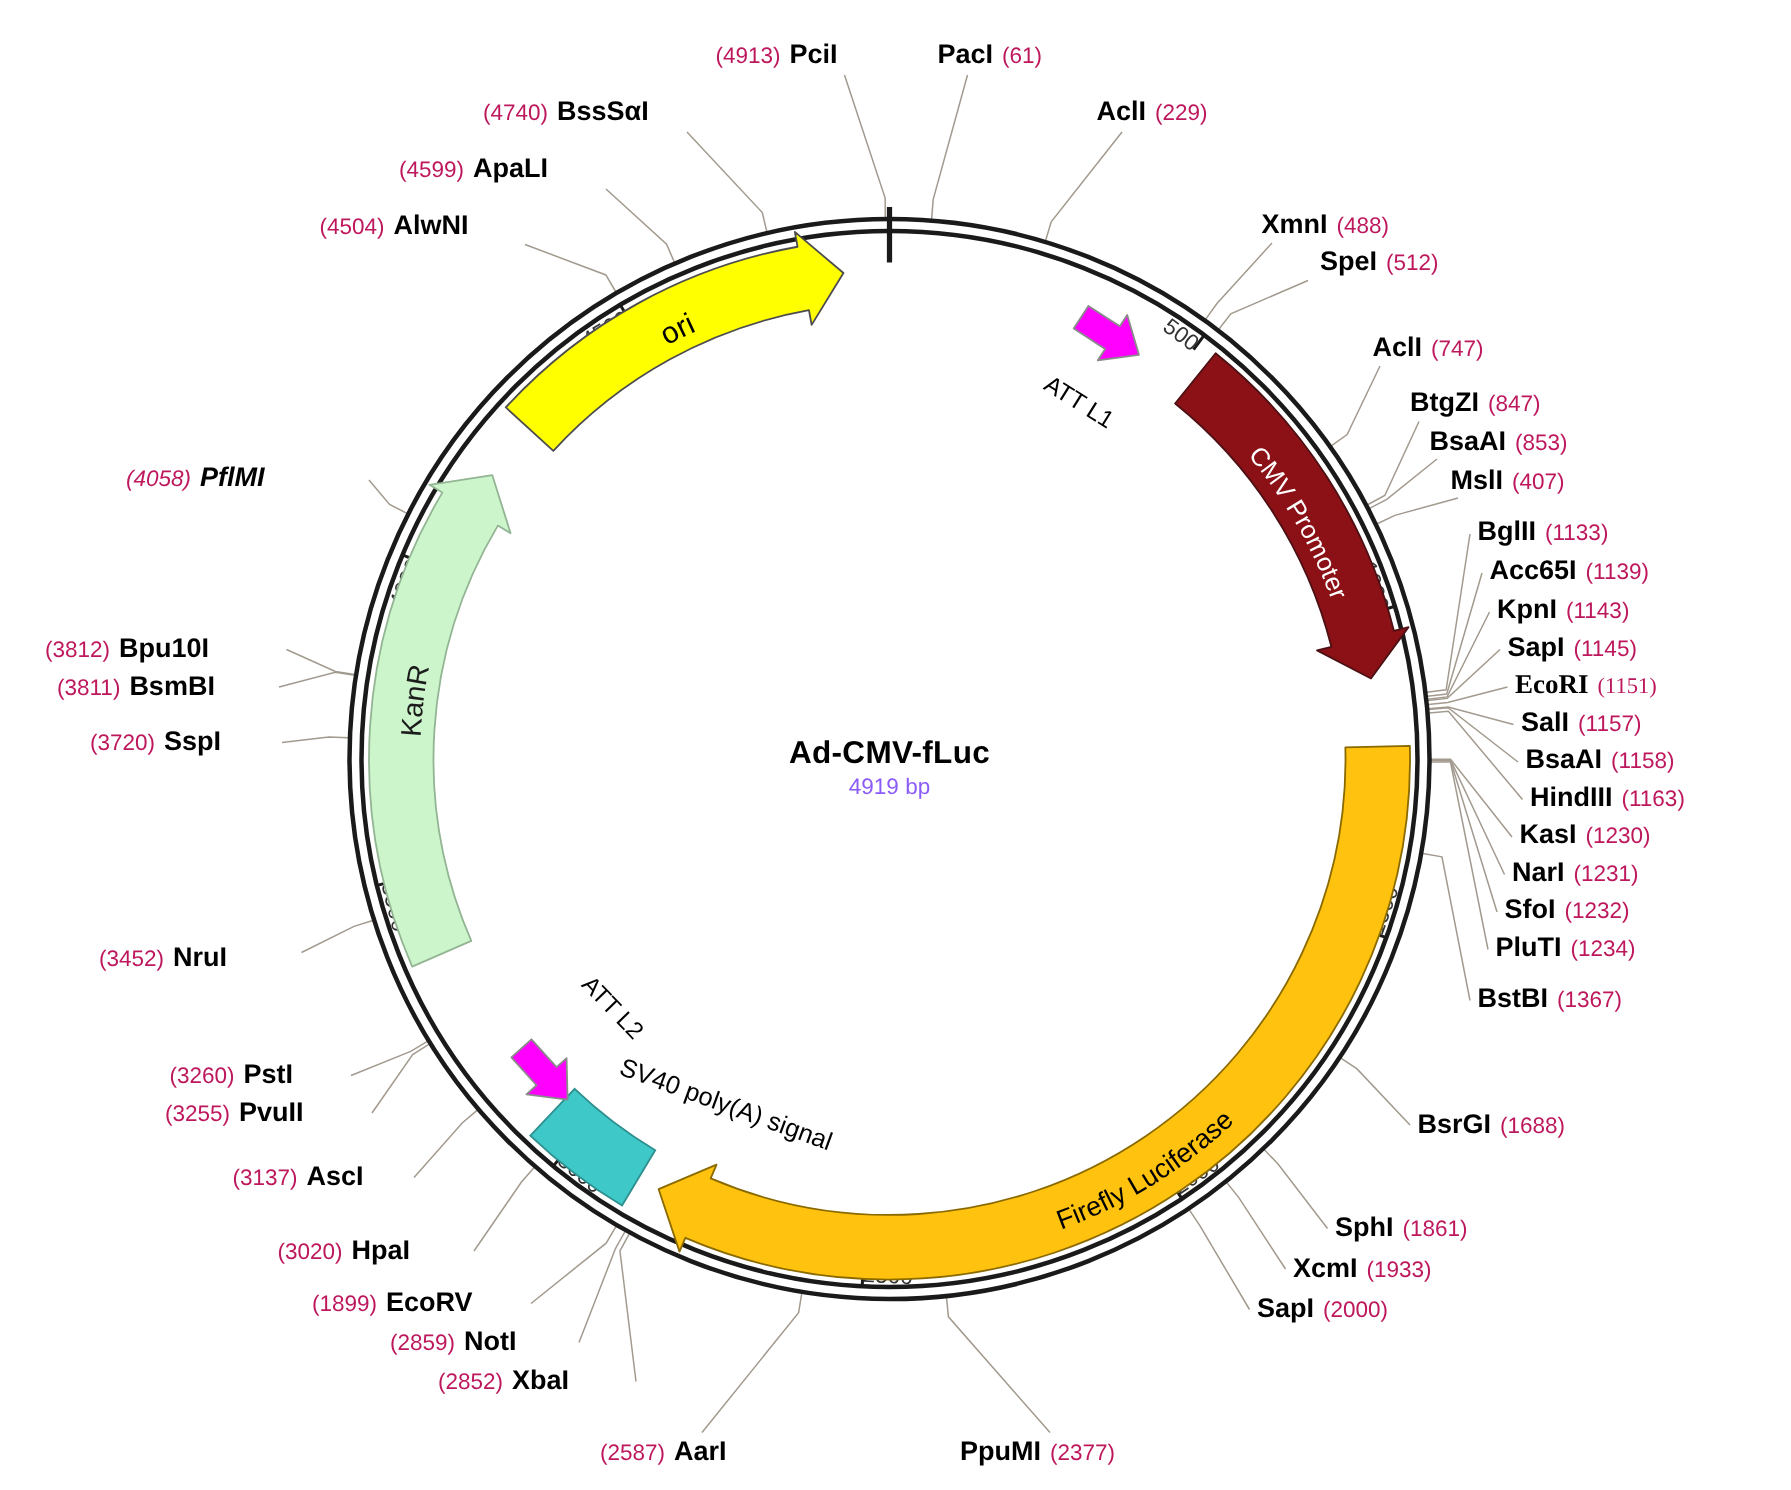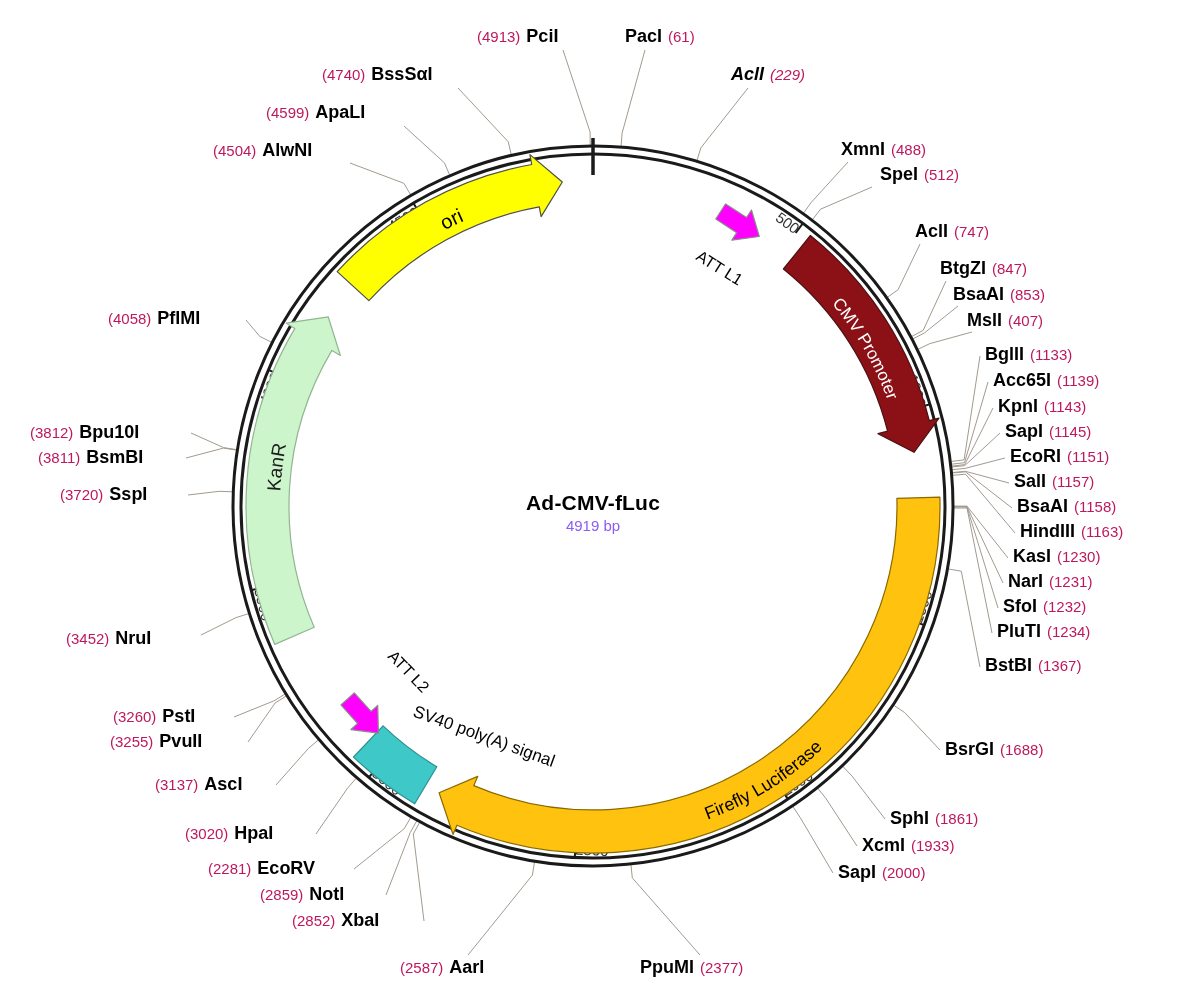--- a/index.html
+++ b/index.html
@@ -104,55 +104,55 @@
       <polygon points="-23,-9 2,-9 2,-18 23,0 2,18 2,9 -23,9" transform="translate(363,716) rotate(48)" fill="#FF00FF" stroke="#8a8a8a" stroke-width="1.2" stroke-linejoin="round"></polygon>
       <text transform="translate(387,657) rotate(46)" fill="#000000" font-size="16" font-family="&quot;Liberation Sans&quot;, sans-serif">ATT L2</text>
     </svg>
   <div class="center-label">
     <div class="ptitle">Ad-CMV-fLuc</div>
     <div class="psub">4919 bp</div>
   </div>
   <div id="site-labels">
       <div class="site" style="left: 477px; top: 26px;"><span class="pos before">(4913)</span><span>PciI</span></div>
       <div class="site" style="left: 625px; top: 26px;"><span>PacI</span><span class="pos after">(61)</span></div>
-      <div class="site" style="left: 731px; top: 64px; font-style: italic;"><span>AclI</span><span class="pos after">(229)</span></div>
+      <div class="site" style="left: 731px; top: 64px;"><span>AclI</span><span class="pos after">(229)</span></div>
       <div class="site" style="left: 322px; top: 64px;"><span class="pos before">(4740)</span><span>BssSαI</span></div>
       <div class="site" style="left: 266px; top: 102px;"><span class="pos before">(4599)</span><span>ApaLI</span></div>
       <div class="site" style="left: 213px; top: 140px;"><span class="pos before">(4504)</span><span>AlwNI</span></div>
       <div class="site" style="left: 841px; top: 139px;"><span>XmnI</span><span class="pos after">(488)</span></div>
       <div class="site" style="left: 865px; top: 164px; margin-left: 15px;"><span>SpeI</span><span class="pos after">(512)</span></div>
       <div class="site" style="left: 915px; top: 221px;"><span>AclI</span><span class="pos after">(747)</span></div>
       <div class="site" style="left: 940px; top: 258px;"><span>BtgZI</span><span class="pos after">(847)</span></div>
       <div class="site" style="left: 953px; top: 284px;"><span>BsaAI</span><span class="pos after">(853)</span></div>
       <div class="site" style="left: 967px; top: 310px;"><span>MslI</span><span class="pos after">(407)</span></div>
       <div class="site" style="left: 985px; top: 344px;"><span>BglII</span><span class="pos after">(1133)</span></div>
       <div class="site" style="left: 993px; top: 370px;"><span>Acc65I</span><span class="pos after">(1139)</span></div>
       <div class="site" style="left: 998px; top: 396px;"><span>KpnI</span><span class="pos after">(1143)</span></div>
       <div class="site" style="left: 1005px; top: 421px;"><span>SapI</span><span class="pos after">(1145)</span></div>
-      <div class="site" style="left: 1010px; top: 446px;"><span>EcoRI</span><span class="pos after">(1151)</span></div>
+      <div class="site" style="left: 1010px; top: 446px; font-family: Liberation Serif, serif;"><span>EcoRI</span><span class="pos after">(1151)</span></div>
       <div class="site" style="left: 1014px; top: 471px;"><span>SalI</span><span class="pos after">(1157)</span></div>
       <div class="site" style="left: 1017px; top: 496px;"><span>BsaAI</span><span class="pos after">(1158)</span></div>
       <div class="site" style="left: 1020px; top: 521px;"><span>HindIII</span><span class="pos after">(1163)</span></div>
       <div class="site" style="left: 1013px; top: 546px;"><span>KasI</span><span class="pos after">(1230)</span></div>
       <div class="site" style="left: 1008px; top: 571px;"><span>NarI</span><span class="pos after">(1231)</span></div>
       <div class="site" style="left: 1003px; top: 596px;"><span>SfoI</span><span class="pos after">(1232)</span></div>
       <div class="site" style="left: 997px; top: 621px;"><span>PluTI</span><span class="pos after">(1234)</span></div>
       <div class="site" style="left: 985px; top: 655px;"><span>BstBI</span><span class="pos after">(1367)</span></div>
       <div class="site" style="left: 945px; top: 739px;"><span>BsrGI</span><span class="pos after">(1688)</span></div>
       <div class="site" style="left: 890px; top: 808px;"><span>SphI</span><span class="pos after">(1861)</span></div>
       <div class="site" style="left: 862px; top: 835px;"><span>XcmI</span><span class="pos after">(1933)</span></div>
       <div class="site" style="left: 838px; top: 862px;"><span>SapI</span><span class="pos after">(2000)</span></div>
       <div class="site" style="left: 640px; top: 957px;"><span>PpuMI</span><span class="pos after">(2377)</span></div>
       <div class="site" style="left: 400px; top: 957px;"><span class="pos before">(2587)</span><span>AarI</span></div>
       <div class="site" style="left: 292px; top: 910px;"><span class="pos before">(2852)</span><span>XbaI</span></div>
       <div class="site" style="left: 260px; top: 884px;"><span class="pos before">(2859)</span><span>NotI</span></div>
-      <div class="site" style="left: 208px; top: 858px;"><span class="pos before">(2281)</span><span>EcoRV</span></div>
+      <div class="site" style="left: 208px; top: 858px;"><span class="pos before">(1899)</span><span>EcoRV</span></div>
       <div class="site" style="left: 185px; top: 823px;"><span class="pos before">(3020)</span><span>HpaI</span></div>
       <div class="site" style="left: 155px; top: 774px;"><span class="pos before">(3137)</span><span>AscI</span></div>
       <div class="site" style="left: 110px; top: 731px;"><span class="pos before">(3255)</span><span>PvuII</span></div>
       <div class="site" style="left: 113px; top: 706px;"><span class="pos before">(3260)</span><span>PstI</span></div>
       <div class="site" style="left: 66px; top: 628px;"><span class="pos before">(3452)</span><span>NruI</span></div>
       <div class="site" style="left: 60px; top: 484px;"><span class="pos before">(3720)</span><span>SspI</span></div>
       <div class="site" style="left: 38px; top: 447px;"><span class="pos before">(3811)</span><span>BsmBI</span></div>
       <div class="site" style="left: 30px; top: 422px;"><span class="pos before">(3812)</span><span>Bpu10I</span></div>
-      <div class="site" style="left: 108px; top: 308px;"><span class="pos before">(4058)</span><span>PflMI</span></div>
+      <div class="site" style="left: 84px; top: 308px; font-style: italic;"><span class="pos before">(4058)</span><span>PflMI</span></div>
     </div>
 </div>
 
 </body></html>

